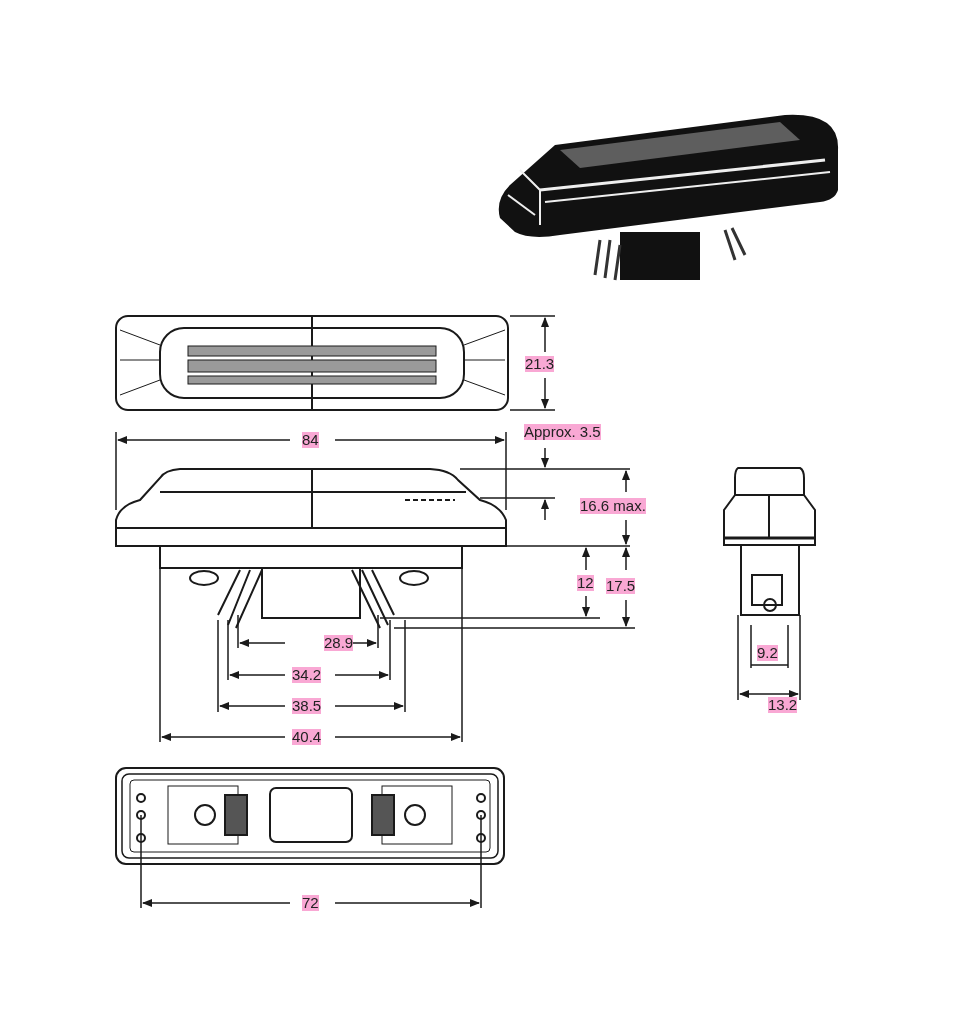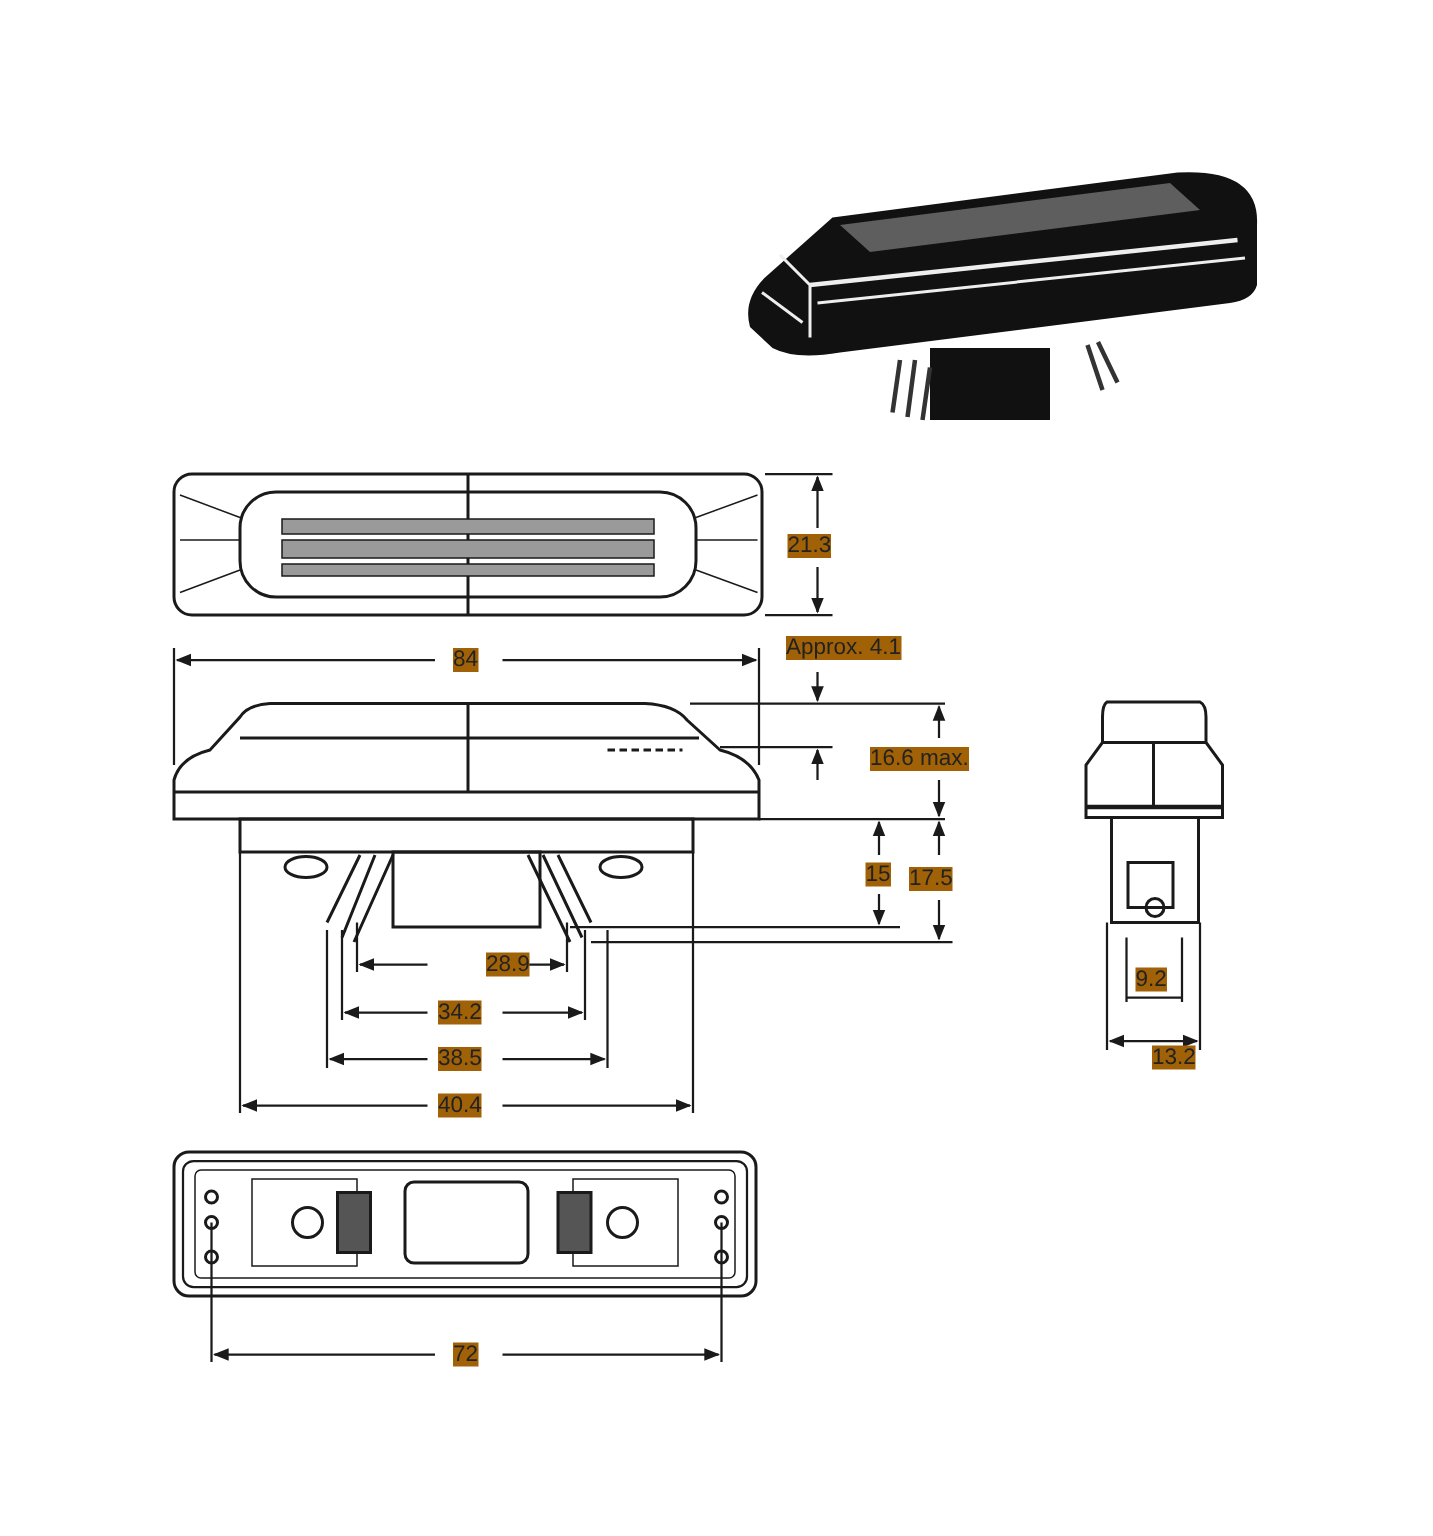--- a/index.html
+++ b/index.html
@@ -1,19 +1,19 @@
 <!DOCTYPE html>
 <html><head>
 <meta charset="utf-8">
 <style>
   html, body { margin: 0; padding: 0; background: #ffffff; }
   body { width: 955px; height: 1024px; position: relative; overflow: hidden;
          font-family: "Liberation Sans", sans-serif; }
   svg { position: absolute; left: 0; top: 0; }
-  .dim-label { position: absolute; font-size: 15px; color: #222; background: #a16207;
+  .dim-label { position: absolute; font-size: 15px; color: #222; background: #f9a8d4;
                font-family: "Liberation Sans", sans-serif; white-space: nowrap; line-height: 16px; }
 </style>
 </head>
 <body>
 
 <svg width="955" height="1024" viewBox="0 0 955 1024" xmlns="http://www.w3.org/2000/svg">
   <defs>
     <marker id="arr" viewBox="0 0 10 10" refX="9" refY="5" markerWidth="7" markerHeight="7" orient="auto-start-reverse">
       <path d="M0,1 L10,5 L0,9 z" fill="#1a1a1a"></path>
     </marker>
@@ -138,23 +138,23 @@
 
     <line x1="141" y1="815" x2="141" y2="908"></line>
       <line x1="481" y1="815" x2="481" y2="908"></line>
     <line x1="143" y1="903" x2="290" y2="903" marker-start="url(#arr)"></line>
     <line x1="335" y1="903" x2="479" y2="903" marker-end="url(#arr)"></line>
   </g>
 </svg>
 
 <span class="dim-label" style="left:525px;top:356px;">21.3</span>
 <span class="dim-label" style="left:302px;top:432px;">84</span>
-<span class="dim-label" style="left:524px;top:424px;">Approx. 4.1</span>
+<span class="dim-label" style="left:524px;top:424px;">Approx. 3.5</span>
 <span class="dim-label" style="left:580px;top:498px;">16.6 max.</span>
-<span class="dim-label" style="left:577px;top:575px;">15</span>
+<span class="dim-label" style="left:577px;top:575px;">12</span>
 <span class="dim-label" style="left:606px;top:578px;">17.5</span>
 <span class="dim-label" style="left:292px;top:635px;margin-left:32px;">28.9</span>
 <span class="dim-label" style="left:292px;top:667px;">34.2</span>
 <span class="dim-label" style="left:292px;top:698px;">38.5</span>
 <span class="dim-label" style="left:292px;top:729px;">40.4</span>
 <span class="dim-label" style="left:757px;top:645px;text-align:center;">9.2</span>
 <span class="dim-label" style="left:752px;top:697px;margin-left:16px;">13.2</span>
 <span class="dim-label" style="left:302px;top:895px;">72</span>
 
 </body></html>

